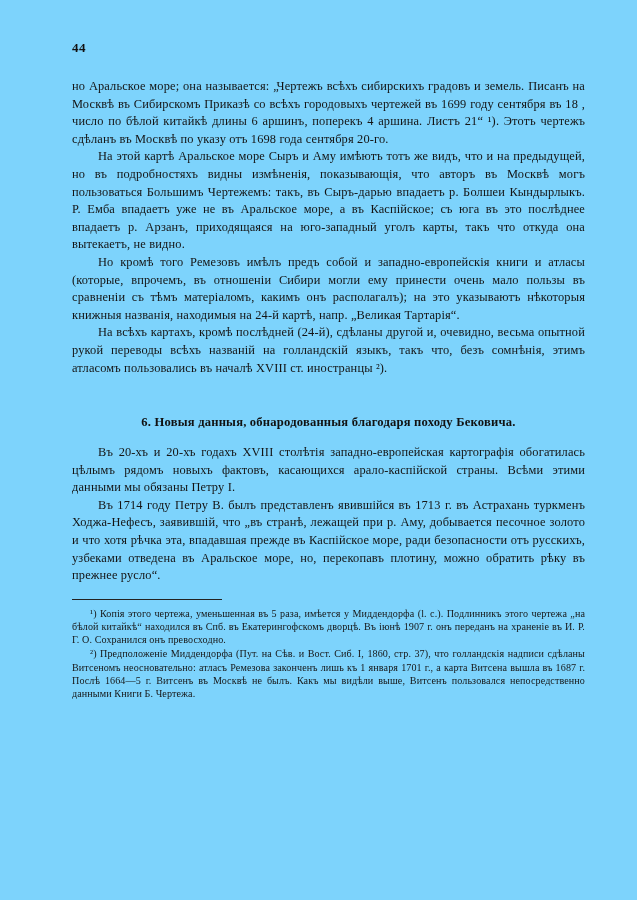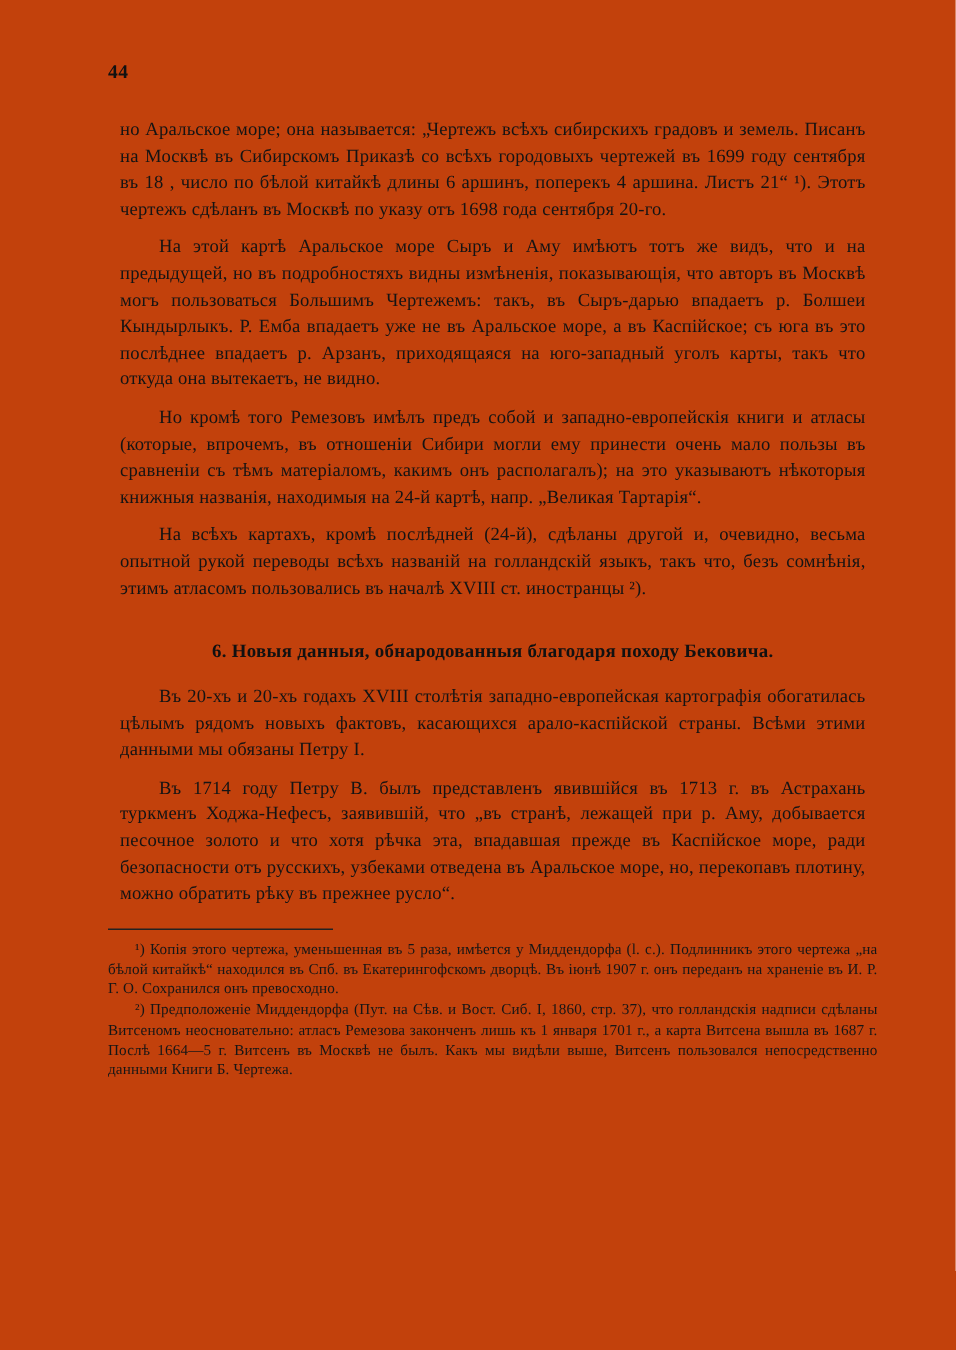--- a/index.html
+++ b/index.html
@@ -13,21 +13,21 @@
     font-family: "Liberation Serif", serif;
     color: #1a1a1a;
     overflow: hidden;
   }
   .page {
     position: relative;
     width: 637px;
     height: 900px;
     box-sizing: border-box;
     padding: 40px 52px 20px 72px;
-    background: #c2410c;
+    background: #7dd3fc;
   }
   .header {
     display: flex;
     align-items: baseline;
     margin-bottom: 22px;
     font-size: 11.5px;
     letter-spacing: 0.4px;
   }
   .folio {
     font-size: 13px;
@@ -38,35 +38,35 @@
   .running-head {
     flex: 1;
     text-align: center;
     font-size: 10.5px;
     letter-spacing: 0.8px;
     color: #111;
     padding-right: 36px;
     text-transform: none;
   }
   .body-text p {
-    margin: 8px;
+    margin: 0;
     text-align: justify;
     text-justify: inter-word;
     font-size: 12.4px;
     line-height: 17.6px;
     letter-spacing: 0.15px;
     color: #141414;
     text-indent: 26px;
     hyphens: manual;
   }
   .body-text p.noindent {
     text-indent: 0;
   }
   .section-heading {
-    margin: 26px 0 14px 0;
+    margin: 38px 0 14px 0;
     text-align: center;
     font-size: 12.6px;
     font-weight: bold;
     color: #111;
     letter-spacing: 0.2px;
   }
   .footnote-rule {
     width: 150px;
     height: 1px;
     background: #222;

